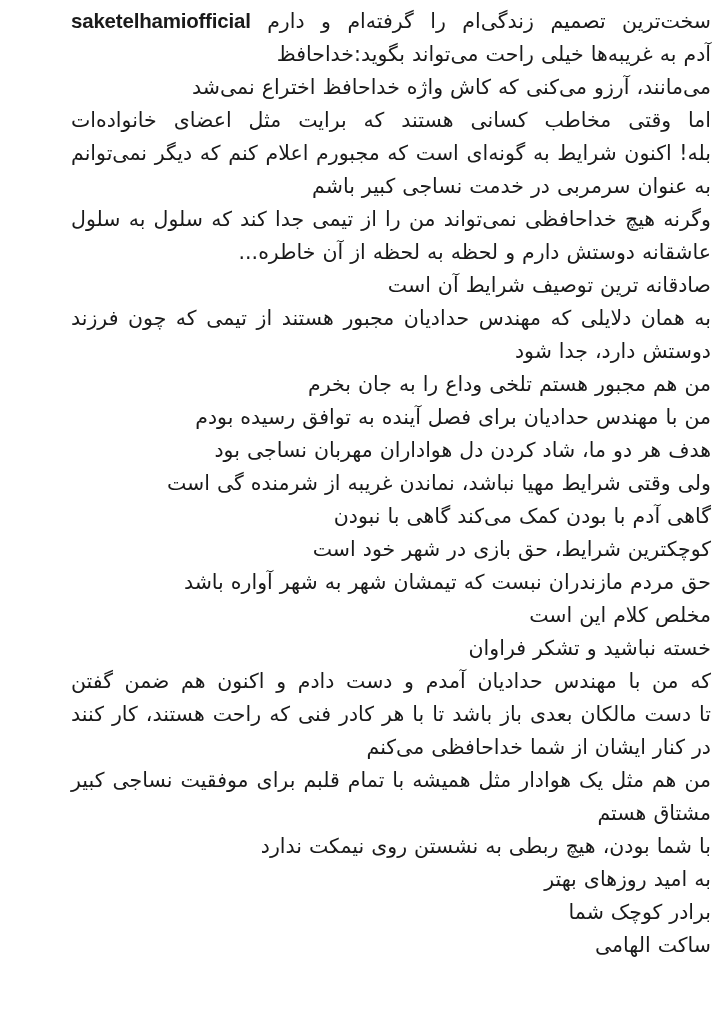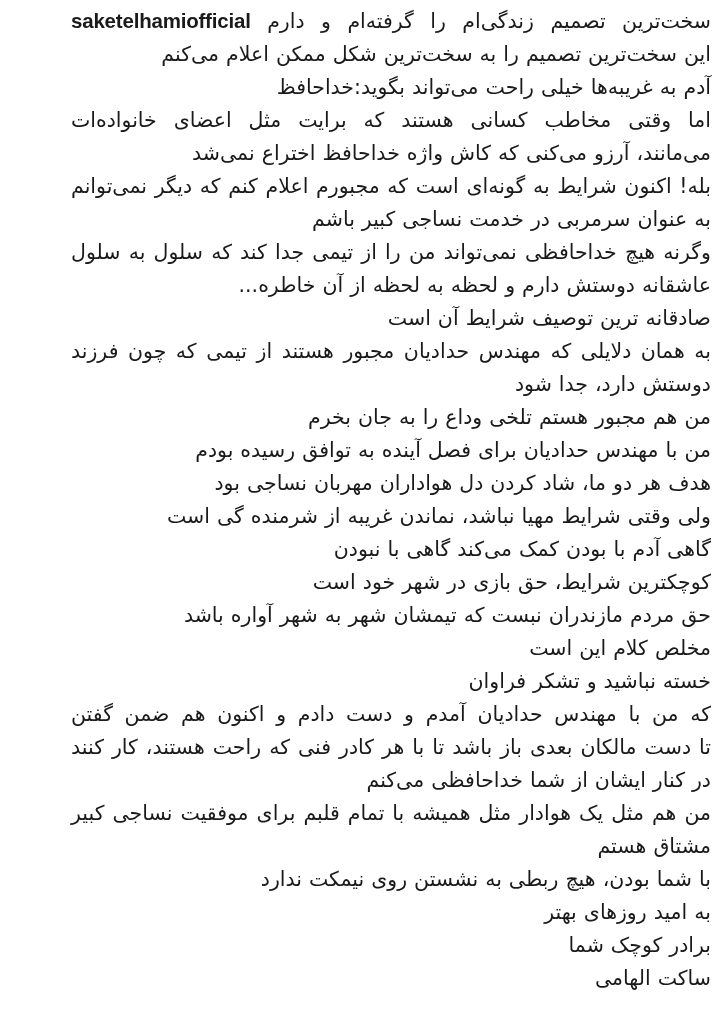--- a/index.html
+++ b/index.html
@@ -52,24 +52,23 @@
     font-family: "Liberation Sans", "DejaVu Sans", sans-serif;
     font-size: 20.5px;
     letter-spacing: -0.2px;
   }
 </style>
 </head>
 <body style="background: rgb(255, 255, 255);">
 
 <div id="post-body" style="color: rgb(26, 26, 26);">
     <p class="para full"><span class="handle">saketelhamiofficial</span><span> سخت‌ترین تصمیم زندگی‌ام را گرفته‌ام و دارم</span></p>
-    <p class="para"><span>این سخت‌ترین تصمیم را به سخت‌ترین شکل ممکن اعلام می‌کنم</span></p>
     <p class="para"><span>آدم به غریبه‌ها خیلی راحت می‌تواند بگوید:خداحافظ</span></p>
+    <p class="para"><span>می‌مانند، آرزو می‌کنی که کاش واژه خداحافظ اختراع نمی‌شد</span></p>
     <p class="para full"><span>اما وقتی مخاطب کسانی هستند که برایت مثل اعضای خانواده‌ات</span></p>
-    <p class="para"><span>می‌مانند، آرزو می‌کنی که کاش واژه خداحافظ اختراع نمی‌شد</span></p>
     <p class="para full"><span>بله! اکنون شرایط به گونه‌ای است که مجبورم اعلام کنم که دیگر نمی‌توانم</span></p>
     <p class="para"><span>به عنوان سرمربی در خدمت نساجی کبیر باشم</span></p>
     <p class="para full"><span>وگرنه هیچ خداحافظی نمی‌تواند من را از تیمی جدا کند که سلول به سلول</span></p>
     <p class="para"><span>عاشقانه دوستش دارم و لحظه به لحظه از آن خاطره...</span></p>
     <p class="para"><span>صادقانه ترین توصیف شرایط آن است</span></p>
     <p class="para full"><span>به همان دلایلی که مهندس حدادیان مجبور هستند از تیمی که چون فرزند</span></p>
     <p class="para"><span>دوستش دارد، جدا شود</span></p>
     <p class="para"><span>من هم مجبور هستم تلخی وداع را به جان بخرم</span></p>
     <p class="para"><span>من با مهندس حدادیان برای فصل آینده به توافق رسیده بودم</span></p>
     <p class="para"><span>هدف هر دو ما، شاد کردن دل هواداران مهربان نساجی بود</span></p>

